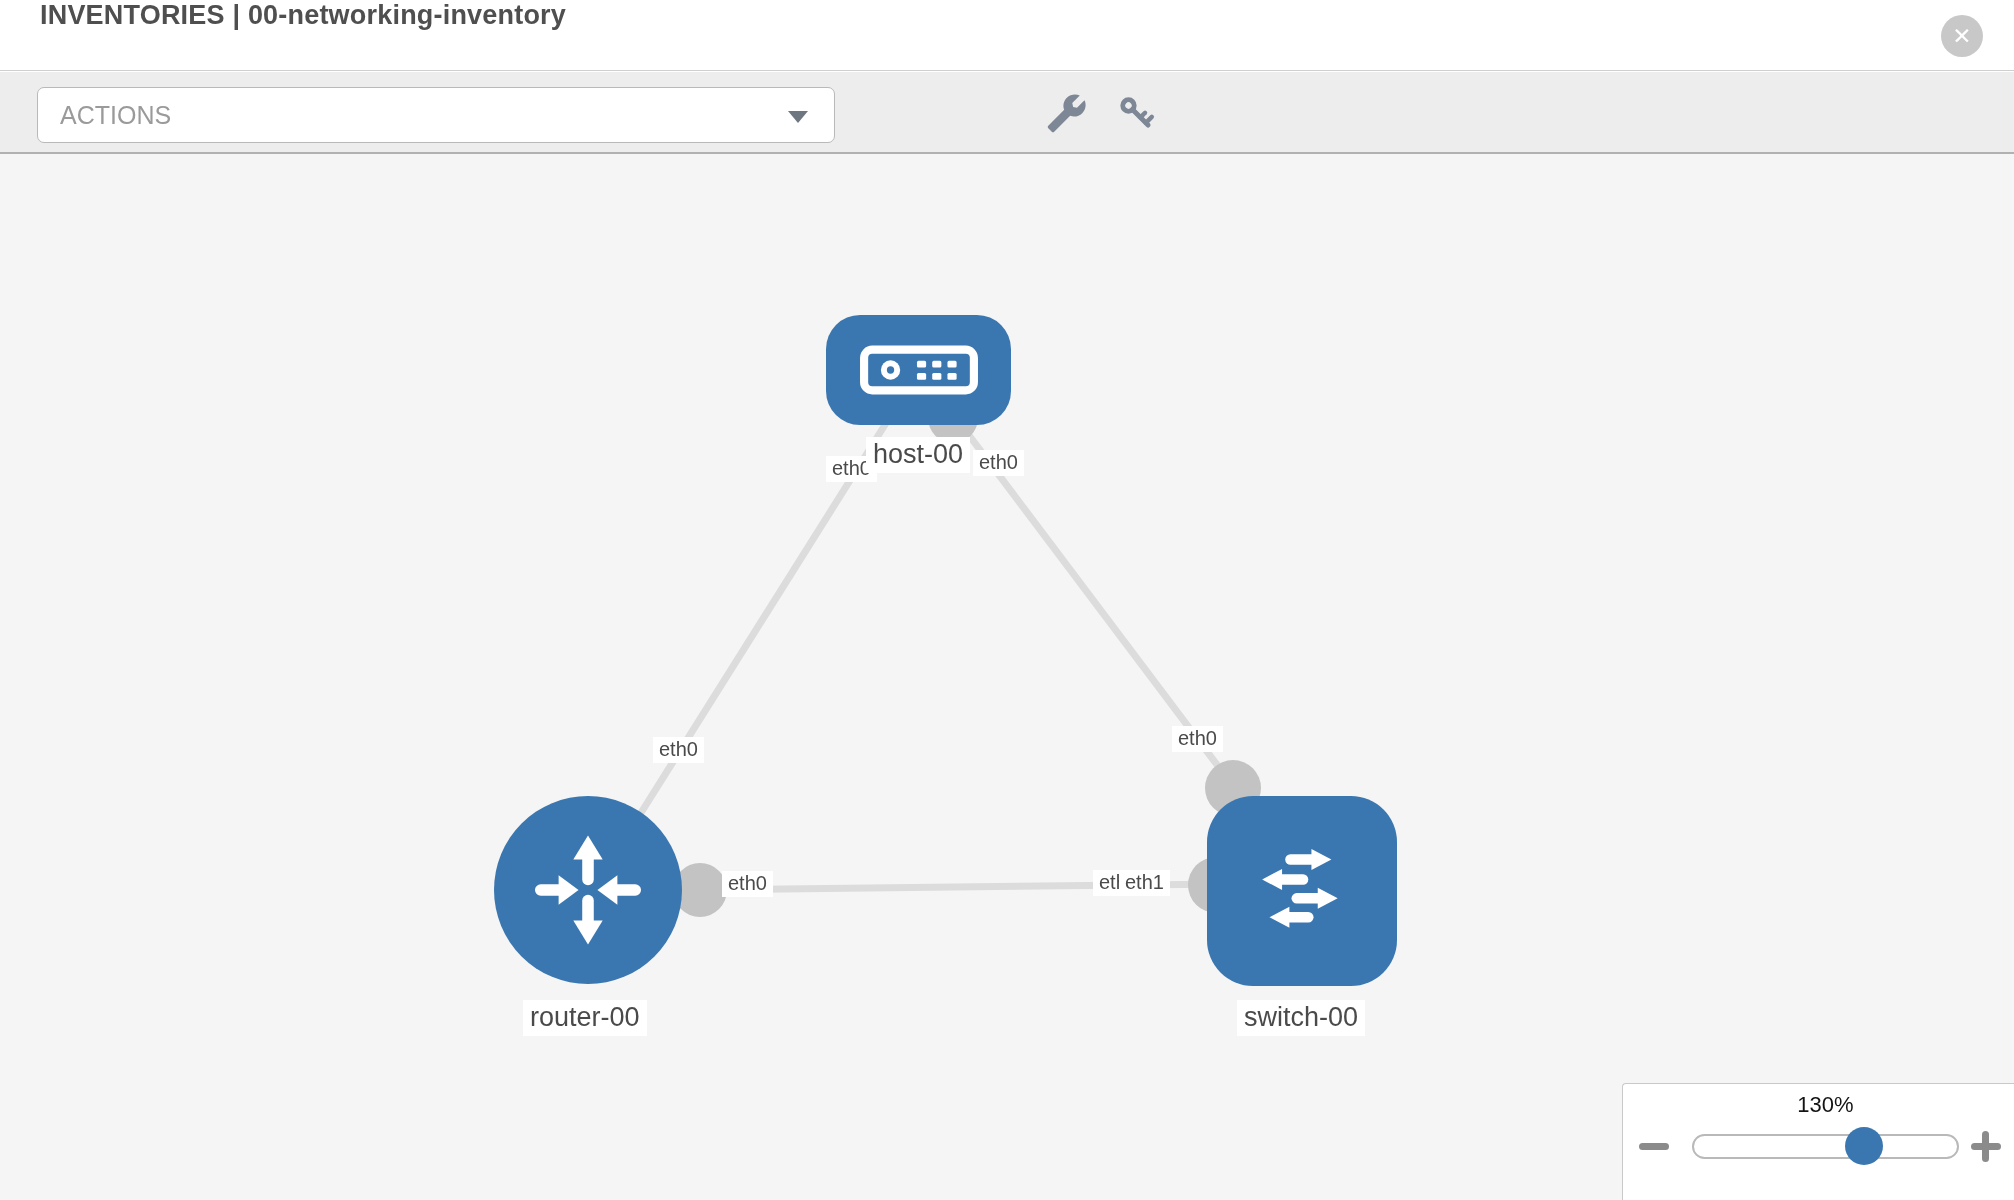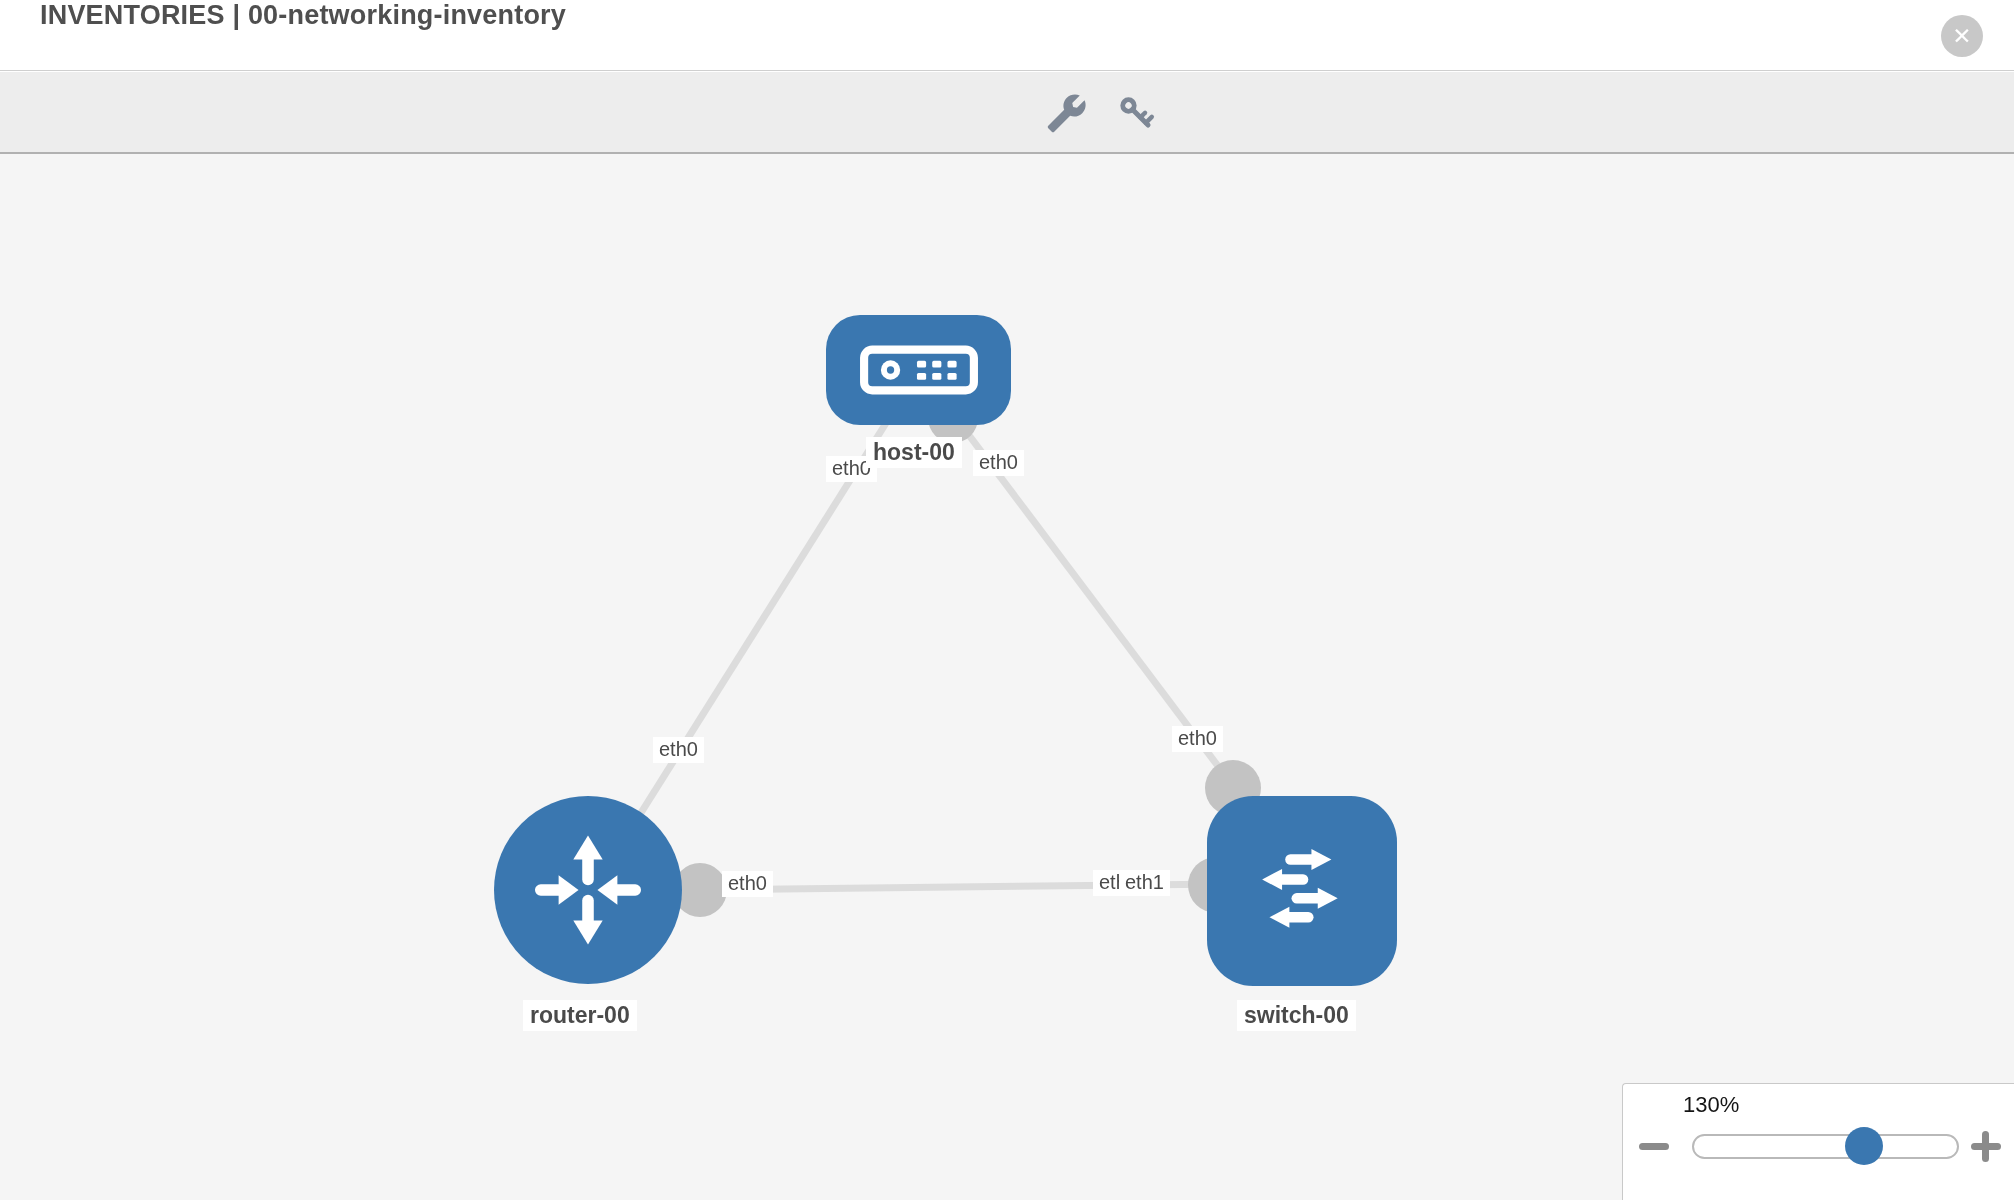--- a/index.html
+++ b/index.html
@@ -32,27 +32,27 @@
 
   
   .canvas{position:absolute;left:0;top:154px;width:2014px;height:1046px;background:#f5f5f5;}
   .net-svg{position:absolute;left:0;top:0;}
   .node{position:absolute;background:#3a77b0;display:flex;align-items:center;justify-content:center;}
   .node-host{left:826px;top:161px;width:185px;height:110px;border-radius:34px;}
   .node-router{left:494px;top:642px;width:188px;height:188px;border-radius:50%;}
   .node-switch{left:1207px;top:642px;width:190px;height:190px;border-radius:46px;}
 
   .chip{position:absolute;background:#fff;color:#4a4a4a;white-space:nowrap;line-height:1.18;}
-  .chip.big{font-size:23px;padding:2px 7px;font-weight:bold;}
+  .chip.big{font-size:27px;padding:2px 7px;}
   .chip.small{font-size:20px;padding:1px 6px;}
 
   
   .zoom-panel{position:absolute;left:1622px;top:929px;width:392px;height:117px;background:#fff;
               border:1px solid #c9c9c9;border-right:none;border-bottom:none;border-radius:4px 0 0 0;}
-  .zoom-level{position:absolute;left:60px;top:8px;width:285px;text-align:left;
+  .zoom-level{position:absolute;left:60px;top:8px;width:285px;text-align:center;
               font-size:22px;color:#141414;}
   .zbar{position:absolute;background:#8b8b8b;border-radius:4px;}
   .zoom-minus{left:16px;top:59px;width:30px;height:7px;cursor:pointer;}
   .zoom-track{position:absolute;left:69px;top:50px;width:267px;height:25px;background:#fff;
               border:2px solid #b9b9b9;border-radius:13px;cursor:pointer;}
   .zoom-handle{position:absolute;left:222px;top:43px;width:38px;height:38px;border-radius:50%;
                background:#3a77b0;cursor:grab;}
   .zoom-plus-h{left:348px;top:59px;width:30px;height:7px;cursor:pointer;}
   .zoom-plus-v{left:359px;top:47px;width:7px;height:31px;cursor:pointer;}
 </style>
@@ -62,20 +62,24 @@
 <div class="app">
 
   <div class="titlebar">
     <h1>INVENTORIES | 00-networking-inventory</h1>
   </div>
   <div class="close-btn">
     <span>✕</span>
   </div>
 
   <div class="toolbar">
+    <div class="select-box actions-box">
+      <span class="lbl">ACTIONS</span>
+      <span class="caret"></span>
+    </div>
 
     <svg class="tool-icon" style="left:1046px;top:20px;" width="42" height="42" viewBox="0 0 24 24">
       <g transform="scale(-1,1) translate(-24,0)">
         <path fill="#7d8795" d="M22.7 19.3l-9.1-9.1c.9-2.3.4-5-1.5-6.9-2-2-5-2.4-7.4-1.3L9 6.3l-.5 2.2L6.3 9 2 4.7c-1.2 2.4-.7 5.4 1.3 7.4 1.9 1.9 4.6 2.4 6.9 1.5l9.1 9.1c.4.4 1 .4 1.4 0l2-2c.4-.4.4-1 0-1.4z"></path>
       </g>
     </svg>
 
     <svg class="tool-icon" style="left:1114px;top:19px;" width="44" height="44" viewBox="0 0 24 24">
       <g transform="rotate(-45 12 12)" stroke="#7d8795" fill="none" stroke-linecap="round">
         <circle cx="12" cy="6.2" r="3.1" stroke-width="2.7"></circle>

